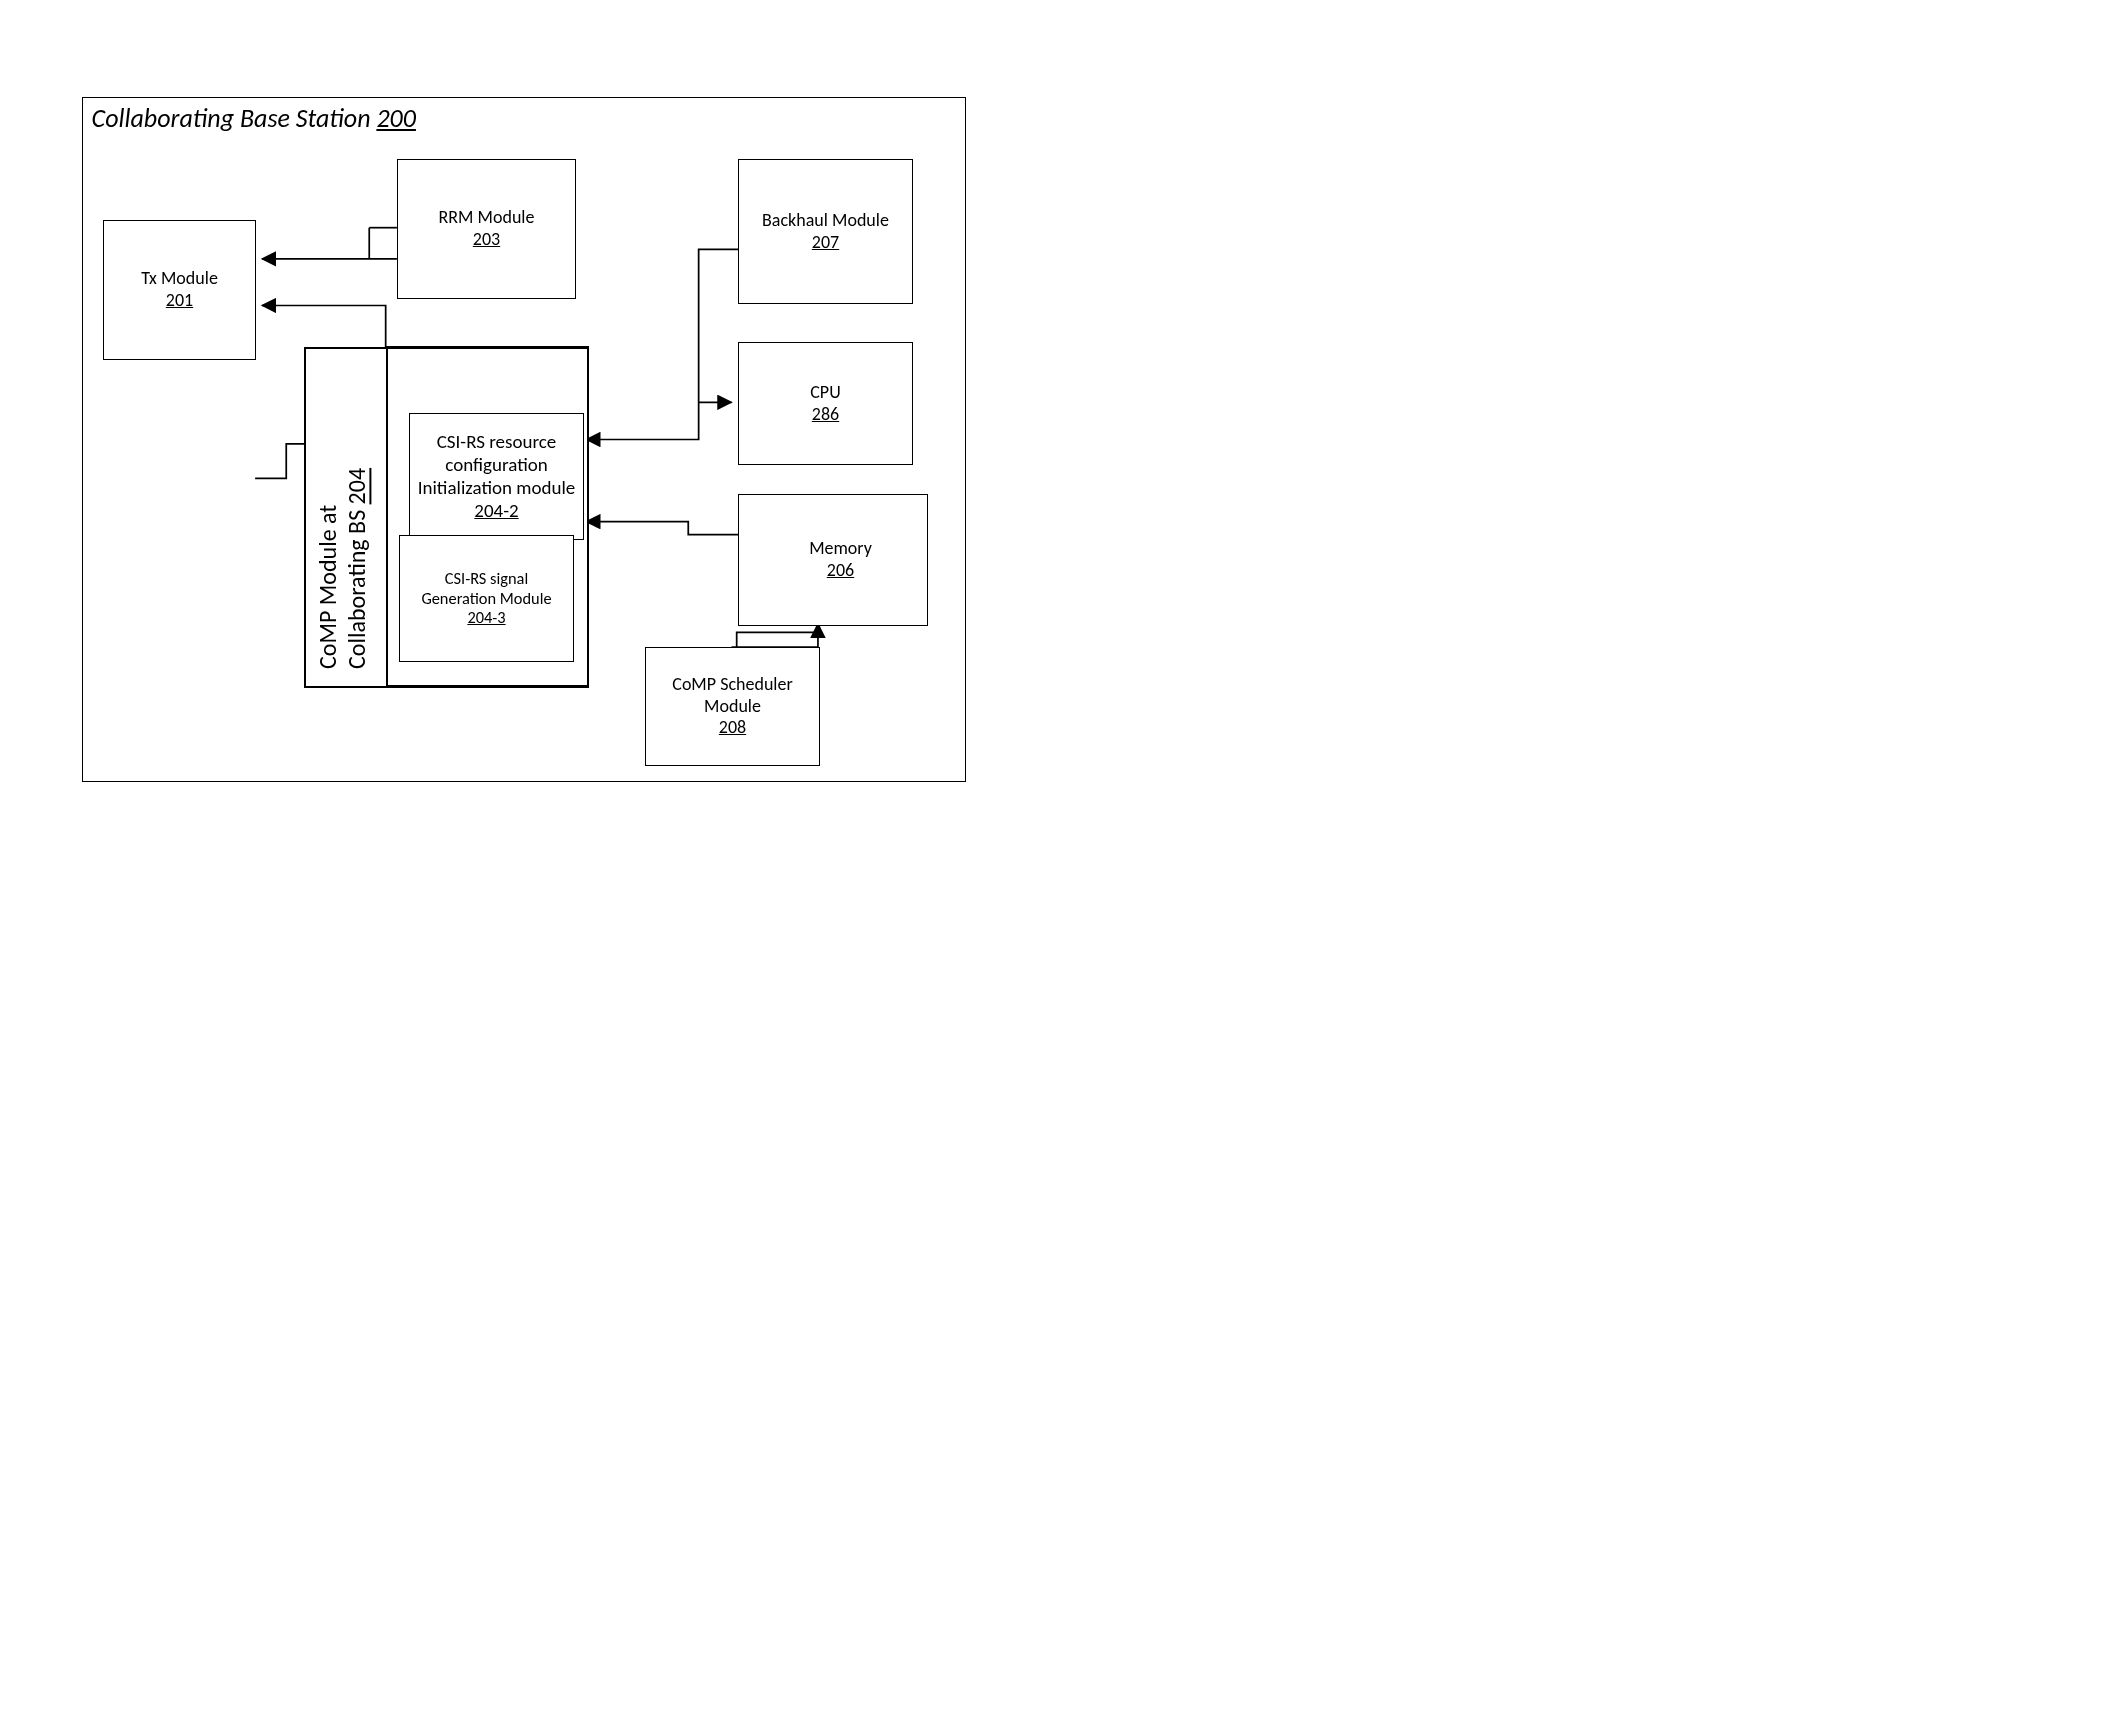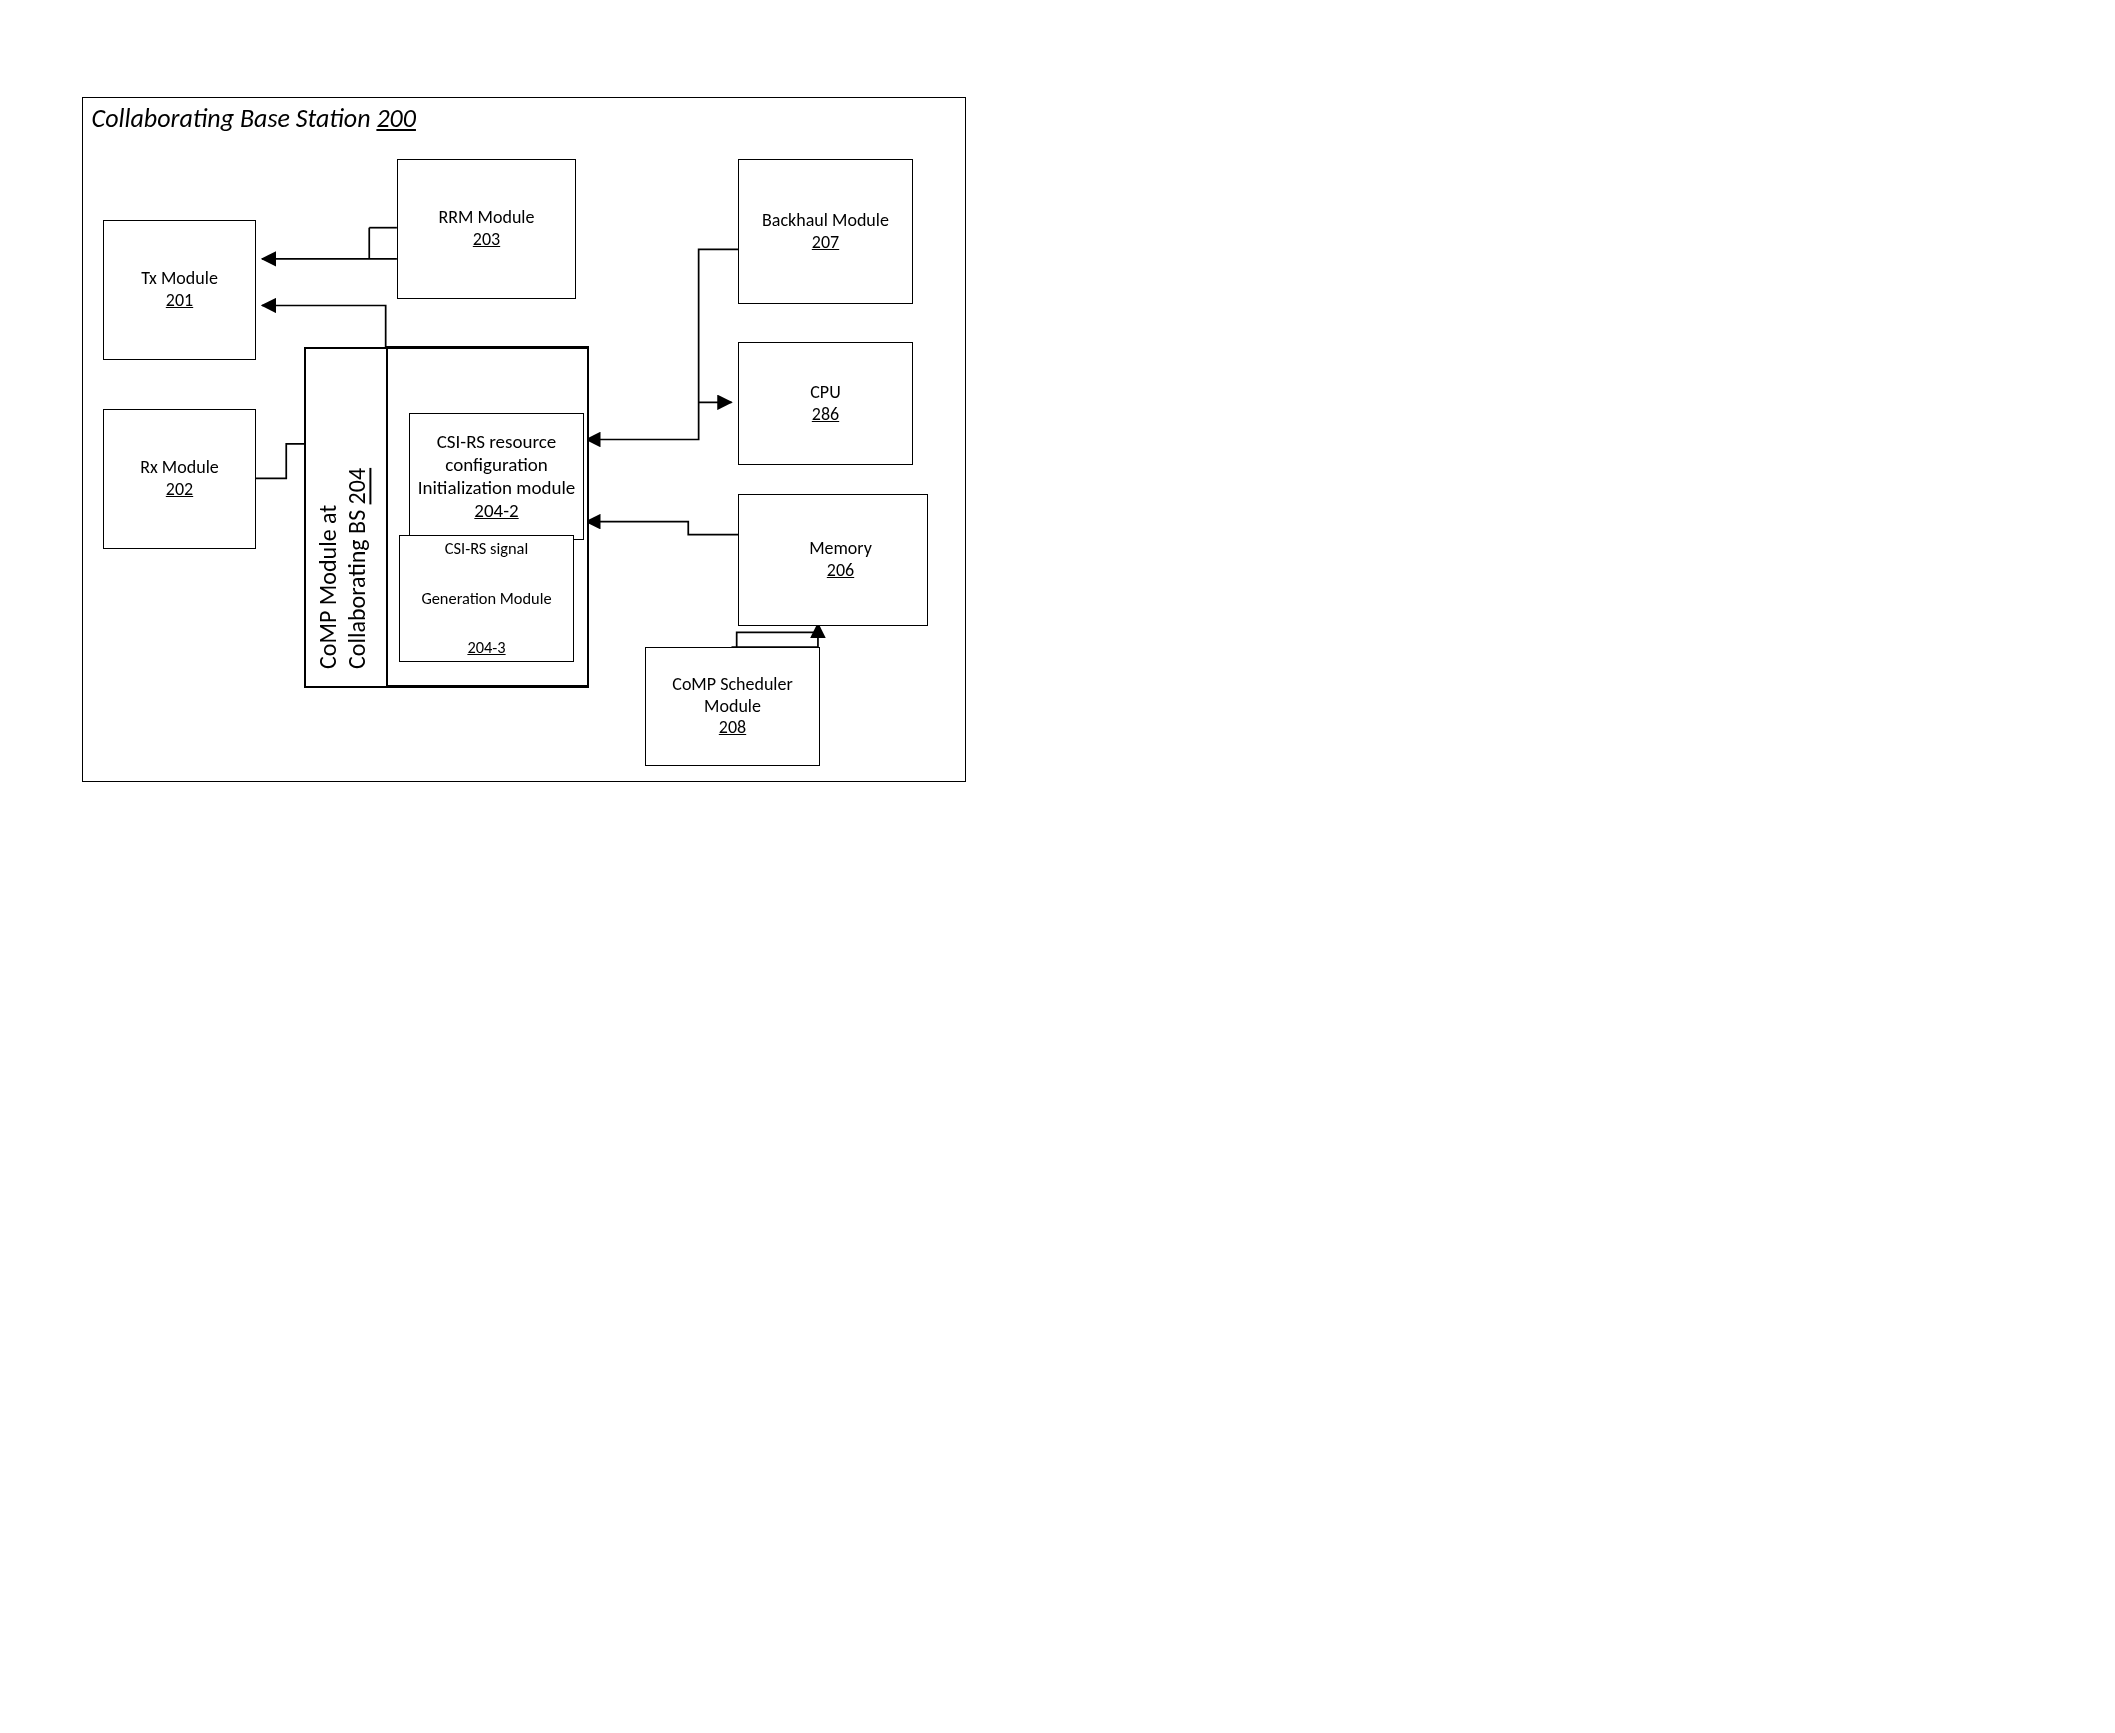--- a/index.html
+++ b/index.html
@@ -125,24 +125,20 @@
       <polyline points="756,635 756,618 850,618 850,610" fill="none" stroke="#000" stroke-width="2"></polyline>
       <line x1="850" y1="635" x2="850" y2="608" stroke="#000" stroke-width="2" marker-end="url(#arrow)"></line>
       <line x1="750" y1="635" x2="850" y2="635" stroke="#000" stroke-width="2"></line>
     </svg>
 
     <div class="box" style="left:20px; top:122px; width:151px; height:138px;">
       <div>Tx Module</div>
       <div class="num">201</div>
     </div>
 
-    <div class="box" style="left:20px; top:311px; width:151px; height:138px;">
-      <div>Rx Module</div>
-      <div class="num">202</div>
-    </div>
 
     <div class="box" style="left:314px; top:61px; width:177px; height:138px;">
       <div>RRM Module</div>
       <div class="num">203</div>
     </div>
 
     <div class="box" style="left:655px; top:61px; width:173px; height:143px;">
       <div>Backhaul Module</div>
       <div class="num">207</div>
     </div>
@@ -172,21 +168,21 @@
 
       <div class="comp-subarea" style="left:80px; top:-2.6px; width:199px; height:337px;"></div>
 
       <div class="box inner-box" style="left:103px; top:17.3px; width:173px; height:125px; font-size:19px;margin-top:47px;">
         <div>CSI-RS resource</div>
         <div>configuration</div>
         <div>Initialization module</div>
         <div class="num">204-2</div>
       </div>
 
-      <div class="box inner-box" style="left:93px; top:186px; width:173px; height:125px; font-size:16.4px;gap:30px;">
+      <div class="box inner-box" style="left:93px; top:186px; width:173px; height:125px; font-size:16.4px;">
         <div>CSI-RS signal</div>
         <div>Generation Module</div>
         <div class="num">204-3</div>
       </div>
 
     </div>
 
   </div>
 </div>
 

